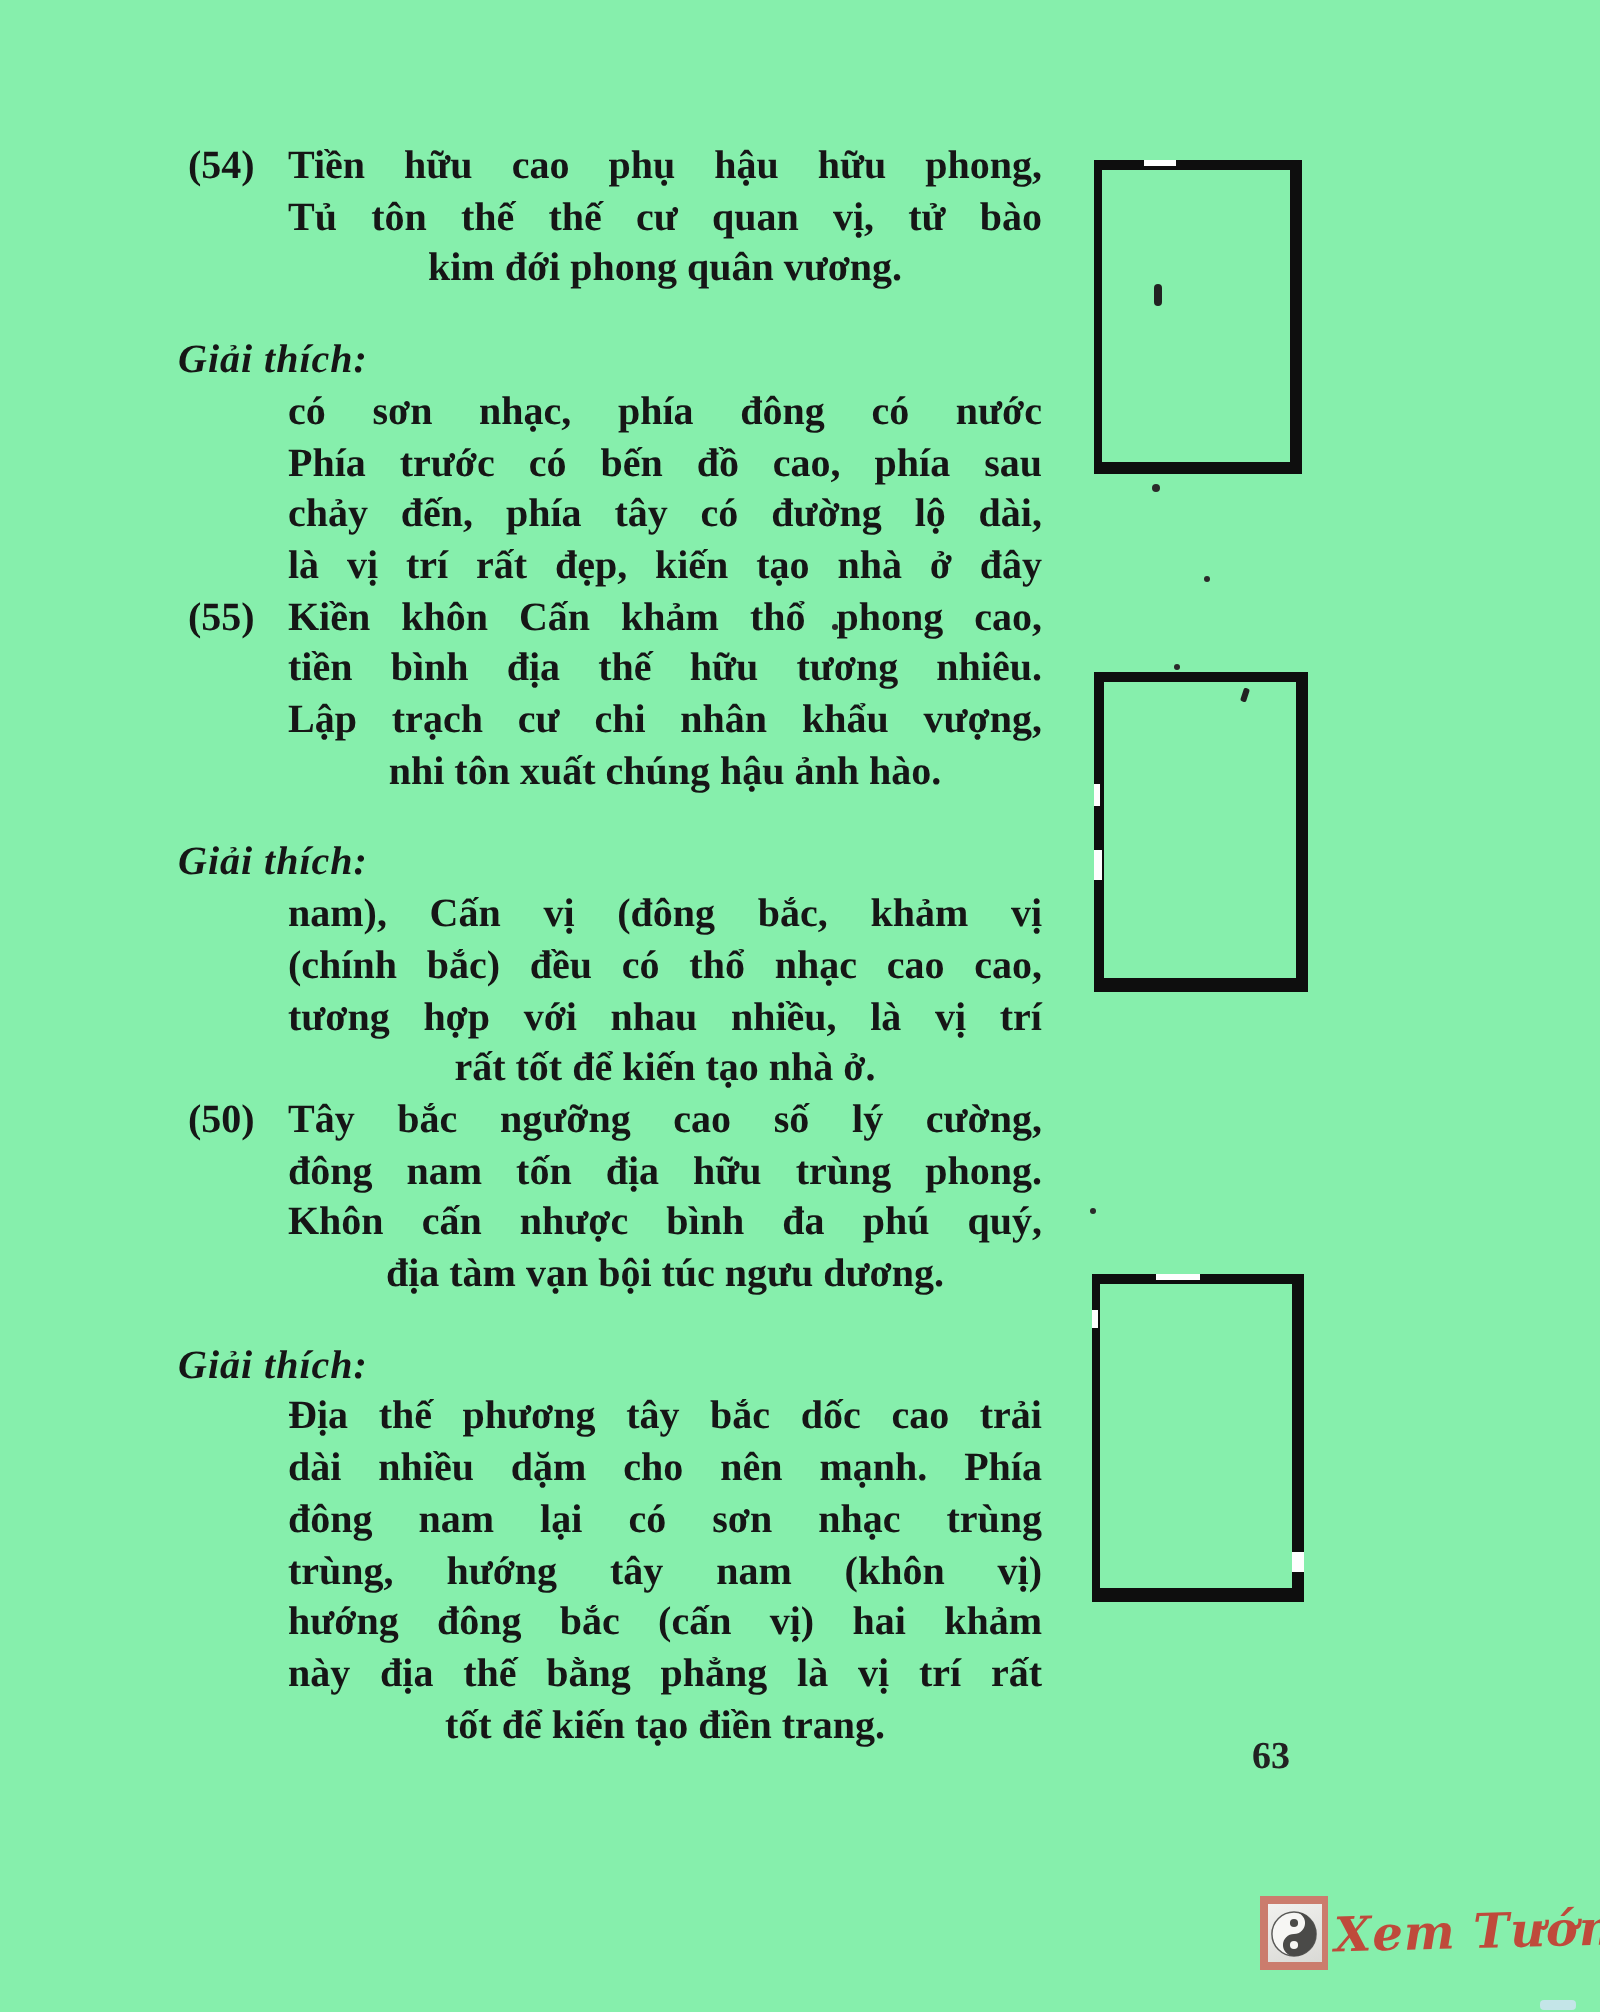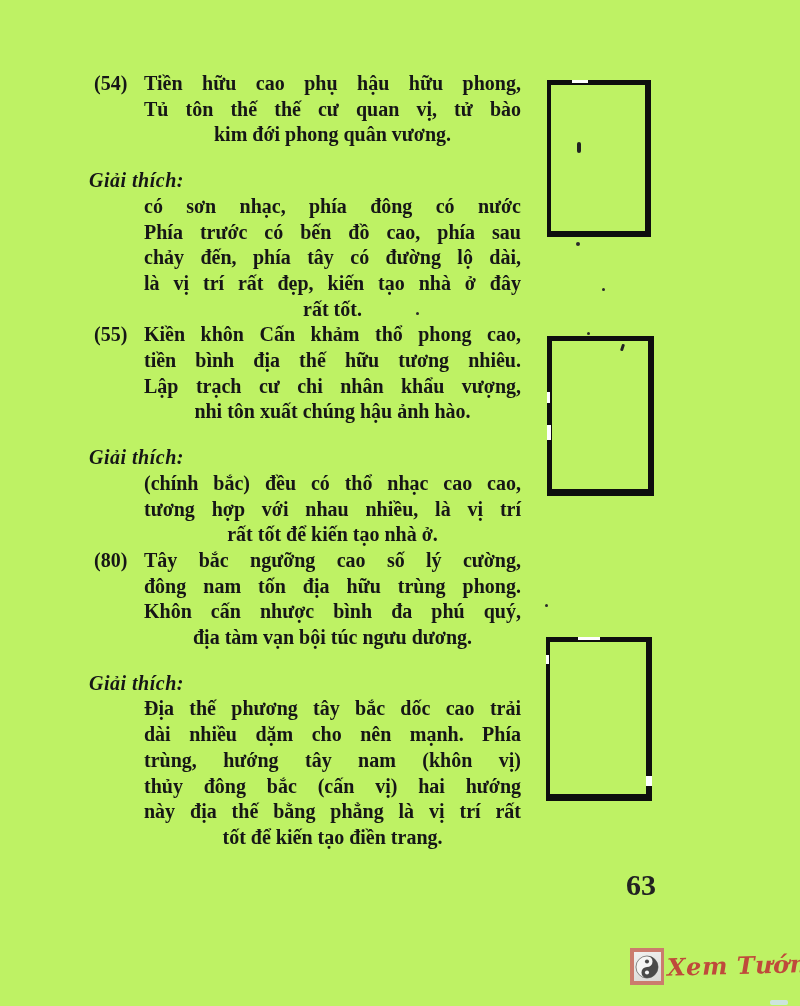--- a/index.html
+++ b/index.html
@@ -1,16 +1,16 @@
 <!DOCTYPE html>
 <html><head>
 <meta charset="utf-8">
 <style>
   html,body{margin:0;padding:0;background:#ffffff;}
-  .page{position:relative;width:800px;height:1006px;background:#bef264;overflow:hidden;
+  .page{position:relative;width:800px;height:1006px;background:#86efac;overflow:hidden;
         font-family:"Liberation Serif",serif;}
   
   .text-col{position:absolute;left:94px;top:71px;width:427px;}
   .line{font-weight:bold;font-size:20px;line-height:25.7px;color:#161616;
         font-family:"Liberation Serif",serif;white-space:normal;}
   .j{text-align:justify;text-align-last:justify;}
   .l{text-align:left;}
   .ind{padding-left:50px;text-align:center;}
   .vfirst{display:flex;}
   .vnum{width:50px;flex:none;text-align:left;}
@@ -19,21 +19,21 @@
   .glabel{font-style:italic;margin-left:-5px;letter-spacing:0.5px;margin-top:20px;}
   
   .dbox{position:absolute;box-sizing:border-box;border-style:solid;border-color:#0e0e0e;background:transparent;}
   #box1{left:547px;top:80px;width:104px;height:157px;border-width:5px 6px 6px 4px;}
   #box2{left:547px;top:336px;width:107px;height:160px;border-width:5px 6px 7px 5px;}
   #box3{left:546px;top:637px;width:106px;height:164px;border-width:5px 6px 7px 4px;}
   .notch{position:absolute;background:#fefefe;}
   .speck{position:absolute;background:#2a2a2a;border-radius:50%;}
   .mark{position:absolute;background:#222;}
   
-  .page-number{position:absolute;left:626px;top:868px;font-size:30px;font-weight:bold;
+  .page-number{position:absolute;left:626px;top:868px;font-size:19px;font-weight:bold;
                color:#222;font-family:"Liberation Serif",serif;}
   
   .watermark{position:absolute;left:630px;top:948px;display:flex;align-items:flex-start;}
   .wm-frame{width:34px;height:37px;display:flex;align-items:center;justify-content:center;flex:none;}
   .wm-inner{width:27px;height:29px;display:flex;align-items:center;justify-content:center;
             background:linear-gradient(160deg,#f1f1ef 0%,#d9d9d5 100%);}
   .wm-text{margin-left:3px;margin-top:2px;font-family:"DejaVu Serif",serif;
            font-style:italic;font-weight:bold;font-size:24px;letter-spacing:0.5px;
            transform:rotate(-1.5deg);white-space:nowrap;}
   .blue-smudge{position:absolute;left:770px;top:1000px;width:18px;height:5px;
@@ -49,44 +49,45 @@
         <span class="vnum">(54)</span>
         <span class="vtxt j">Tiền hữu cao phụ hậu hữu phong,</span>
       </div>
       <div class="line ind j">Tủ tôn thế thế cư quan vị, tử bào</div>
       <div class="line ind l">kim đới phong quân vương.</div>
       <div class="line glabel l">Giải thích:</div>
       <div class="line ind j">có sơn nhạc, phía đông có nước</div>
       <div class="line ind j">Phía trước có bến đồ cao, phía sau</div>
       <div class="line ind j">chảy đến, phía tây có đường lộ dài,</div>
       <div class="line ind j">là vị trí rất đẹp, kiến tạo nhà ở đây</div>
-      <div class="line ind l">rất tốt.</div>
       <div class="line vfirst">
         <span class="vnum">(55)</span>
         <span class="vtxt j">Kiền khôn Cấn khảm thổ phong cao,</span>
       </div>
       <div class="line ind j">tiền bình địa thế hữu tương nhiêu.</div>
       <div class="line ind j">Lập trạch cư chi nhân khẩu vượng,</div>
       <div class="line ind l">nhi tôn xuất chúng hậu ảnh hào.</div>
       <div class="line glabel l">Giải thích:</div>
+      <div class="line ind j">nam), Cấn vị (đông bắc, khảm vị</div>
       <div class="line ind j">(chính bắc) đều có thổ nhạc cao cao,</div>
       <div class="line ind j">tương hợp với nhau nhiều, là vị trí</div>
       <div class="line ind l">rất tốt để kiến tạo nhà ở.</div>
       <div class="line vfirst">
-        <span class="vnum">(80)</span>
+        <span class="vnum">(50)</span>
         <span class="vtxt j">Tây bắc ngưỡng cao số lý cường,</span>
       </div>
       <div class="line ind j">đông nam tốn địa hữu trùng phong.</div>
       <div class="line ind j">Khôn cấn nhược bình đa phú quý,</div>
       <div class="line ind l">địa tàm vạn bội túc ngưu dương.</div>
       <div class="line glabel l">Giải thích:</div>
       <div class="line ind j">Địa thế phương tây bắc dốc cao trải</div>
       <div class="line ind j">dài nhiều dặm cho nên mạnh. Phía</div>
+      <div class="line ind j">đông nam lại có sơn nhạc trùng</div>
       <div class="line ind j">trùng, hướng tây nam (khôn vị)</div>
-      <div class="line ind j">thủy đông bắc (cấn vị) hai hướng</div>
+      <div class="line ind j">hướng đông bắc (cấn vị) hai khảm</div>
       <div class="line ind j">này địa thế bằng phẳng là vị trí rất</div>
       <div class="line ind l">tốt để kiến tạo điền trang.</div>
     </div>
 
   <div class="dbox" id="box1"></div>
   <div class="dbox" id="box2"></div>
   <div class="dbox" id="box3"></div>
 
   <div class="notch" style="left:572px;top:80px;width:16px;height:3px;"></div>
   <div class="notch" style="left:547px;top:392px;width:3px;height:11px;"></div>

